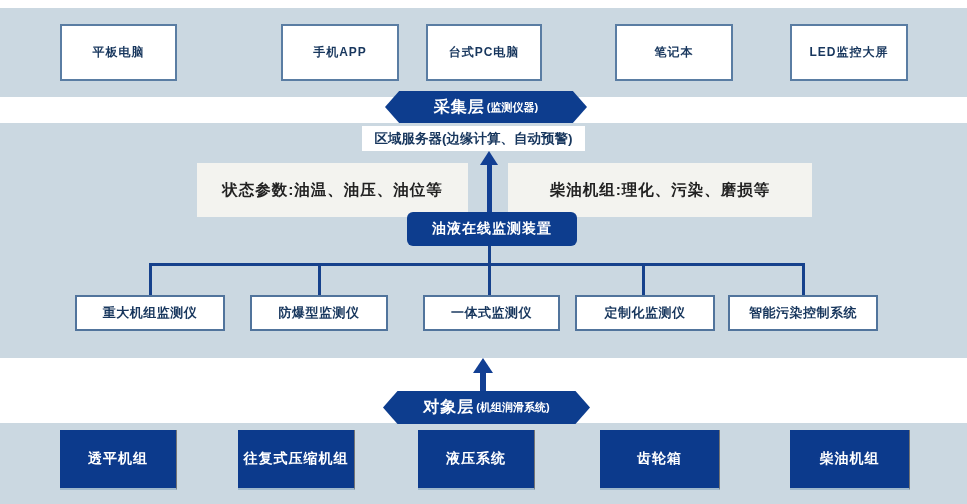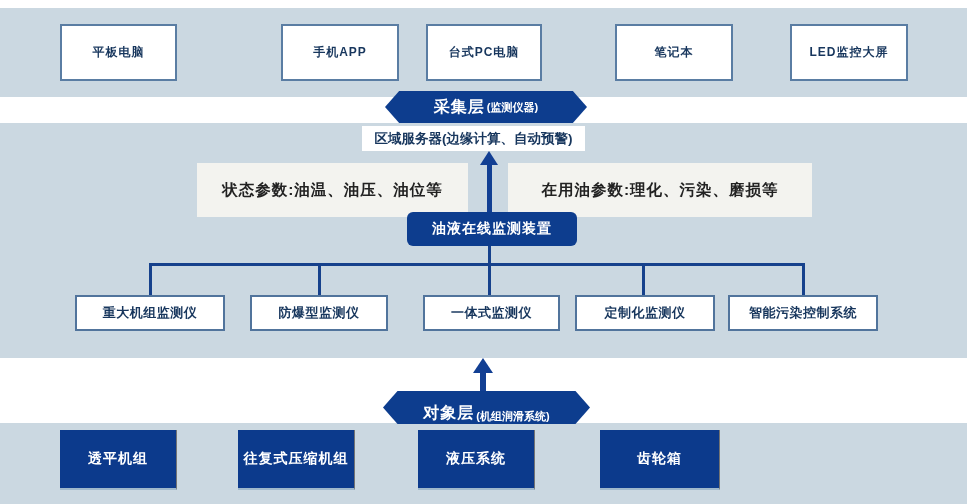--- a/index.html
+++ b/index.html
@@ -22,21 +22,21 @@
 
   
   .pill{
     position:absolute;background:#0d3d8e;color:#ffffff;
     display:flex;align-items:center;justify-content:center;gap:2px;
     clip-path:polygon(7% 0%,93% 0%,100% 50%,93% 100%,7% 100%,0% 50%);
   }
   .pill .big{font-size:16px;font-weight:bold;letter-spacing:1px;}
   .pill .small{font-size:11px;font-weight:bold;}
   #pill-collection{left:385px;top:91px;width:202px;height:32px;}
-  #pill-object{left:383px;top:391px;width:207px;height:33px;align-items:flex-end;}
+  #pill-object{left:383px;top:391px;width:207px;height:33px;}
 
   
   #server-box{
     position:absolute;left:362px;top:126px;width:223px;height:25px;background:#ffffff;
     display:flex;align-items:center;justify-content:center;
     font-size:13.5px;font-weight:bold;color:#17365d;
   }
 
   
   .param-label{
@@ -116,21 +116,21 @@
   </div>
 
   <div id="server-box">
     <span>区域服务器(边缘计算、自动预警)</span>
   </div>
 
   <div class="param-label" id="param-left">
     <span>状态参数:油温、油压、油位等</span>
   </div>
   <div class="param-label" id="param-right">
-    <span>在用油参数:理化、污染、磨损等</span>
+    <span>柴油机组:理化、污染、磨损等</span>
   </div>
 
   <div class="arrow-head" id="arrow1-head"></div>
   <div class="arrow-stem" id="arrow1-stem"></div>
 
   <div id="device-box">
     <span>油液在线监测装置</span>
   </div>
 
   <div class="cline" id="tree-stem"></div>
@@ -169,14 +169,17 @@
   </div>
   <div class="bbox" style="left:238px;width:117px;">
     <span>往复式压缩机组</span>
   </div>
   <div class="bbox" style="left:418px;width:117px;">
     <span>液压系统</span>
   </div>
   <div class="bbox" style="left:600px;width:120px;">
     <span>齿轮箱</span>
   </div>
+  <div class="bbox" style="left:790px;width:120px;">
+    <span>柴油机组</span>
+  </div>
 
 </div>
 
 </body></html>

